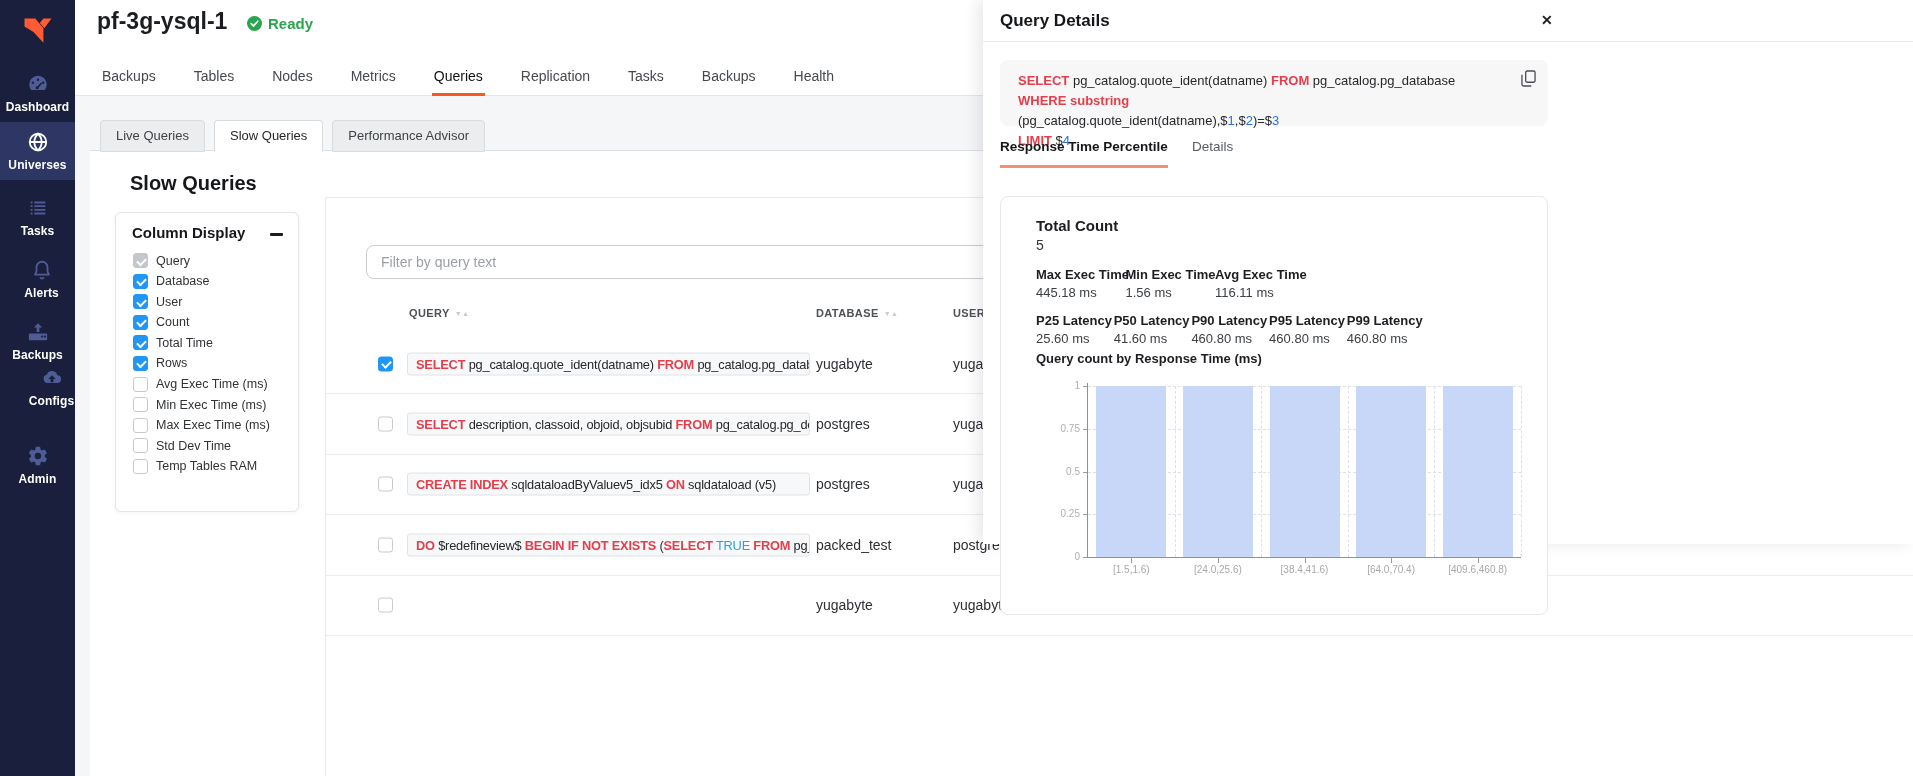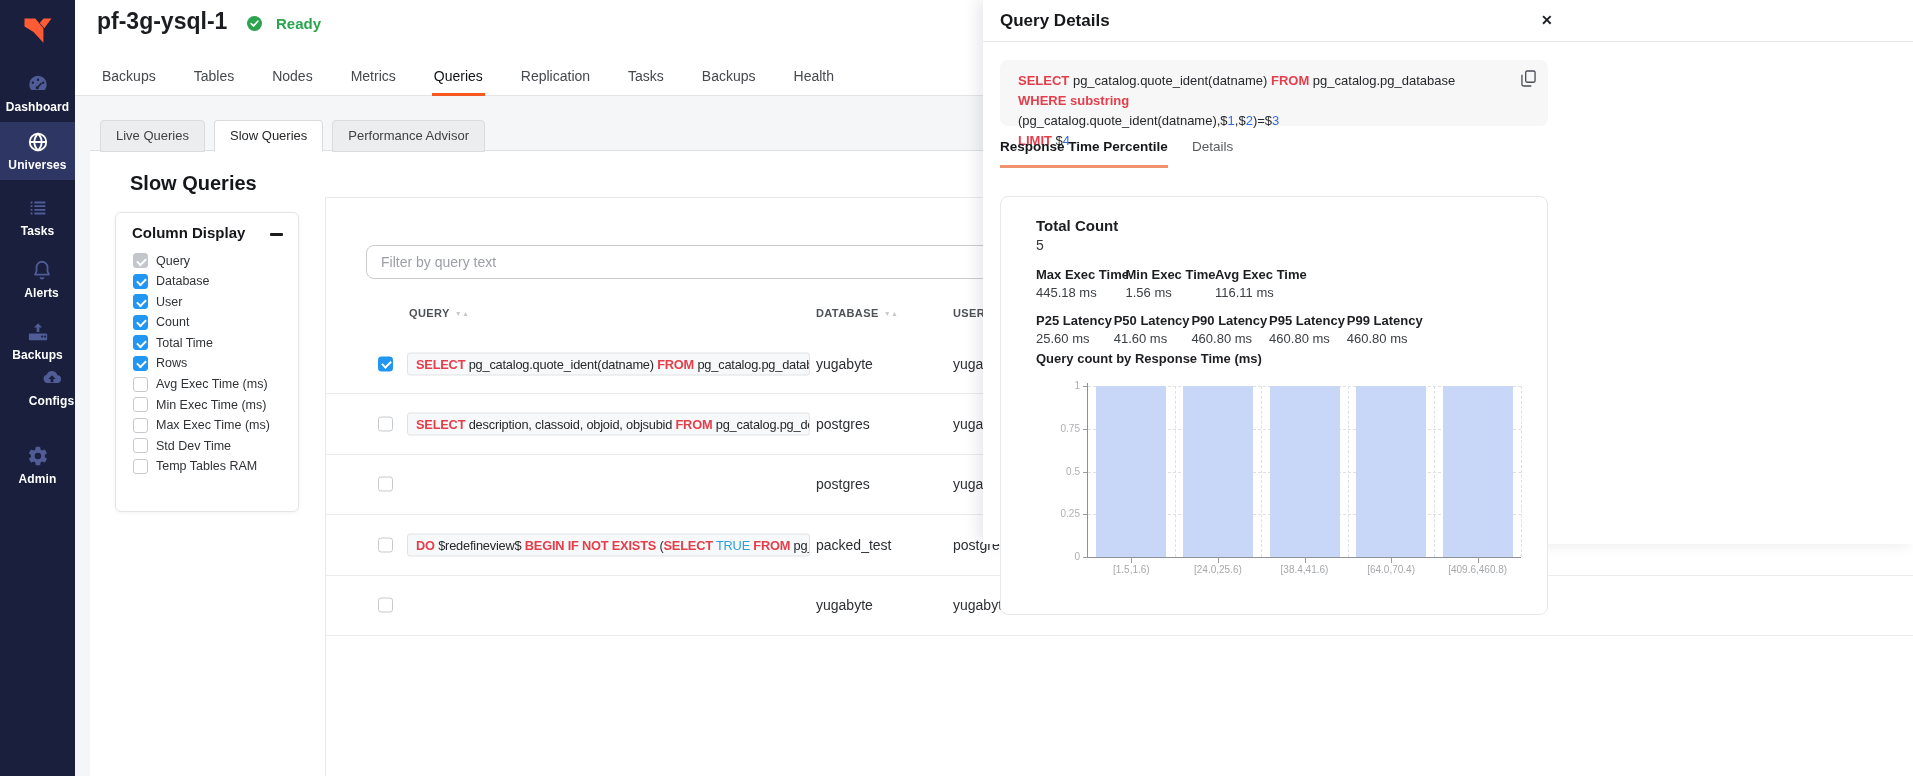--- a/index.html
+++ b/index.html
@@ -11,21 +11,21 @@
   .logo { position:absolute; top:10px; left:0; right:0; height:42px; display:flex; align-items:center; justify-content:center; cursor:pointer; }
   .side-item { position:absolute; left:0; right:0; height:58px; display:flex; flex-direction:column; align-items:center; justify-content:center; gap:5px; color:#fff; cursor:pointer; }
   .side-item.active { background:#2e3763; }
   .side-item .icn { color:#4f5c96; height:22px; display:flex; align-items:center; }
   .side-item.active .icn { color:#fff; }
   .side-item .lbl { font-size:12px; font-weight:700; letter-spacing:.1px; }
 
   
   .topbar { position:absolute; left:75px; top:0; right:0; height:96px; background:#fff; border-bottom:1px solid #e4e5e7; }
   .uni-title { position:absolute; left:22px; top:8px; font-size:23px; font-weight:700; color:#1b1d21; }
-  .status { position:absolute; left:172px; top:15px; display:flex; align-items:center; gap:14px; font-size:15px; font-weight:700; color:#2aa44e; }
+  .status { position:absolute; left:172px; top:15px; display:flex; align-items:center; gap:6px; font-size:15px; font-weight:700; color:#2aa44e; }
   .tabs { position:absolute; left:25px; bottom:-1px; display:flex; gap:34px; }
   .tab { padding:11px 2px 12px; font-size:14px; color:#45494e; cursor:pointer; }
   .tab.active { color:#101215; border-bottom:3px solid #f75821; padding-bottom:9px; }
 
   
   .content { position:absolute; left:75px; top:96px; right:0; bottom:0; background:#f5f6f7; }
   .subtabs { position:absolute; left:25px; top:24px; display:flex; gap:9px; z-index:3; }
   .subtab { padding:7px 15px 8px; font-size:13px; color:#3f4347; background:#ebedee; border:1px solid #d9dcdf; border-radius:4px 4px 0 0; cursor:pointer; }
   .subtab.active { background:#fff; border-bottom-color:#fff; color:#26282b; position:relative; z-index:4; }
   .main-card { position:absolute; left:15px; top:54px; right:0; bottom:0; background:#fff; border-top:1px solid #dcdfe3; }
@@ -273,20 +273,21 @@
               <span class="cell-user">yugabyte</span>
             </div>
             <div class="trow">
               <span class="rcb cb"></span>
               <div class="chip"><span class="kw">SELECT</span><span> description, classoid, objoid, objsubid </span><span class="kw">FROM</span><span> pg_catalog.pg_descripti...</span></div>
               <span class="cell-db">postgres</span>
               <span class="cell-user">yugabyte</span>
             </div>
             <div class="trow">
               <span class="rcb cb"></span>
+              <div class="chip"><span class="kw">CREATE INDEX</span><span> sqldataloadByValuev5_idx5 </span><span class="kw">ON</span><span> sqldataload (v5)</span></div>
               <span class="cell-db">postgres</span>
               <span class="cell-user">yugabyte</span>
             </div>
             <div class="trow">
               <span class="rcb cb"></span>
               <div class="chip"><span class="kw">DO</span><span> $redefineview$ </span><span class="kw">BEGIN IF NOT EXISTS</span><span> (</span><span class="kw">SELECT</span><span> </span><span class="tt">TRUE</span><span> </span><span class="kw">FROM</span><span> pg_attribute...</span></div>
               <span class="cell-db">packed_test</span>
               <span class="cell-user">postgres</span>
             </div>
             <div class="trow">

